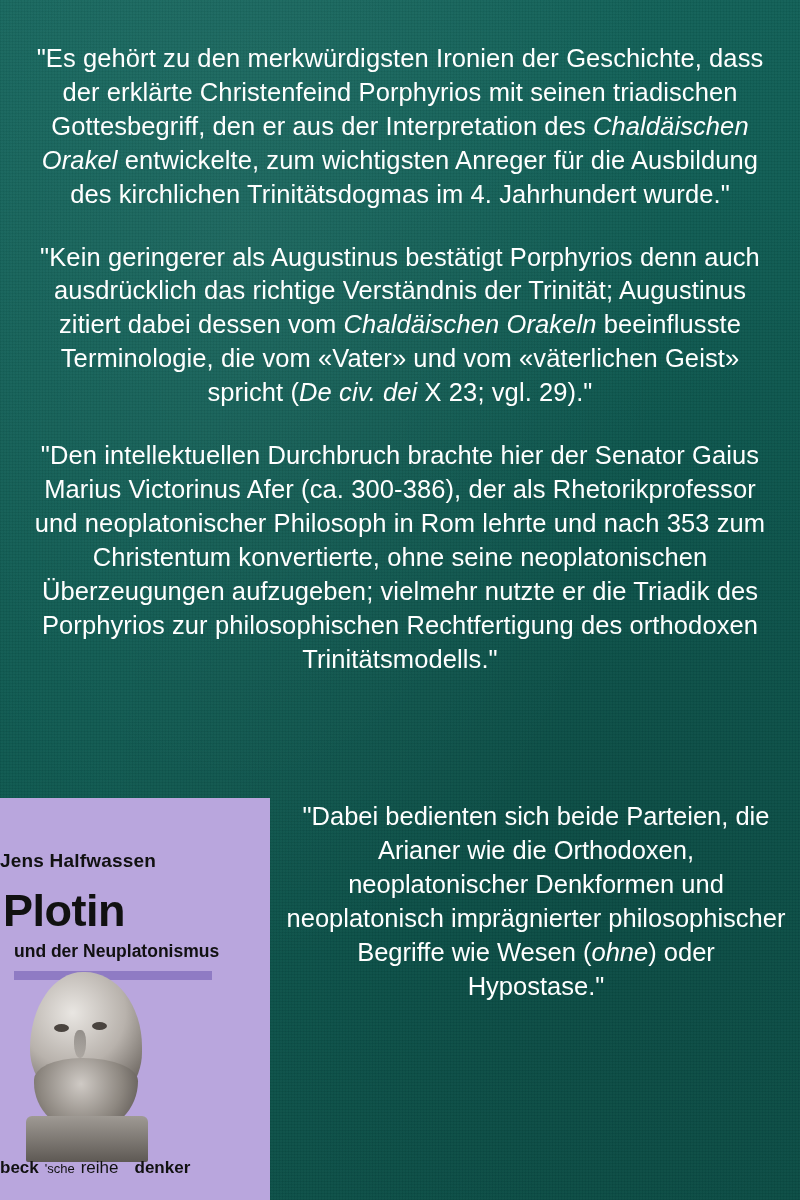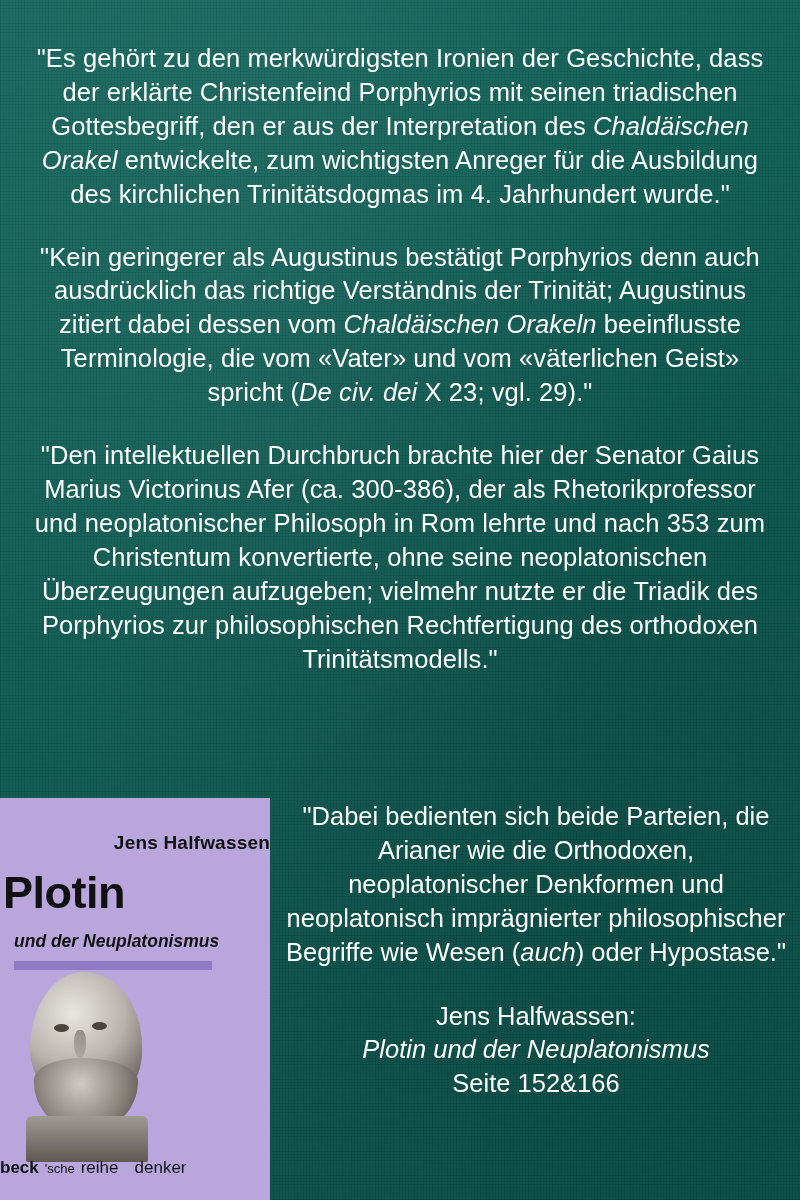--- a/index.html
+++ b/index.html
@@ -63,43 +63,42 @@
   .book-cover {
     position: absolute;
     left: 0;
     top: 798px;
     width: 270px;
     height: 402px;
     background: #b9a6dd;
     overflow: hidden;
   }
   .book-author {
-    margin-top: 34px;
-    text-align: right;
+    margin-top: 52px;
+    text-align: left;
     font-size: 19px;
     font-weight: bold;
     color: #111111;
     letter-spacing: 0.2px;
   }
   .book-title {
     margin-top: 16px;
     padding-left: 3px;
     font-size: 45px;
     font-weight: bold;
     color: #111111;
     line-height: 1;
     letter-spacing: -0.5px;
   }
   .book-subtitle {
-    margin-top: 16px;
+    margin-top: 8px;
     padding-left: 14px;
     font-size: 17.5px;
     font-weight: bold;
     color: #111111;
-    font-style: italic;
   }
   .book-rule {
     margin: 9px 0 0 14px;
     width: 198px;
     height: 9px;
     background: #8f7bc4;
   }
   .bust {
     position: absolute;
     left: 12px;
@@ -168,21 +167,21 @@
   }
   .book-footer .sche {
     font-size: 13px;
     font-weight: normal;
   }
   .book-footer .reihe {
     font-weight: normal;
   }
   .book-footer .denker {
     margin-left: 10px;
-    font-weight: normal;
+    font-weight: bold;
   }
 </style>
 </head>
 <body>
 
 <div class="page">
 
   <div class="quotes">
     <p class="quote">
       <span>"Es gehört zu den merkwürdigsten Ironien der Geschichte, dass der erklärte Christenfeind Porphyrios mit seinen triadischen Gottesbegriff, den er aus der Interpretation des </span><span class="italic">Chaldäischen Orakel</span><span> entwickelte, zum wichtigsten Anreger für die Ausbildung des kirchlichen Trinitätsdogmas im 4. Jahrhundert wurde."</span>
@@ -190,27 +189,22 @@
     <p class="quote">
       <span>"Kein geringerer als Augustinus bestätigt Porphyrios denn auch ausdrücklich das richtige Verständnis der Trinität; Augustinus zitiert dabei dessen vom </span><span class="italic">Chaldäischen Orakeln</span><span> beeinflusste Terminologie, die vom «Vater» und vom «väterlichen Geist» spricht (</span><span class="italic">De civ. dei</span><span> X 23; vgl. 29)."</span>
     </p>
     <p class="quote">
       <span>"Den intellektuellen Durchbruch brachte hier der Senator Gaius Marius Victorinus Afer (ca. 300-386), der als Rhetorikprofessor und neoplatonischer Philosoph in Rom lehrte und nach 353 zum Christentum konvertierte, ohne seine neoplatonischen Überzeugungen aufzugeben; vielmehr nutzte er die Triadik des Porphyrios zur philosophischen Rechtfertigung des orthodoxen Trinitätsmodells."</span>
     </p>
   </div>
 
   <div class="lower-right">
     <p class="quote">
-      <span>"Dabei bedienten sich beide Parteien, die Arianer wie die Orthodoxen, neoplatonischer Denkformen und neoplatonisch imprägnierter philosophischer Begriffe wie Wesen (</span><span class="italic">auch</span><span>) oder Hypostase."</span>
-    </p>
-    <div class="attribution">
-      <div>Jens Halfwassen:</div>
-      <div class="italic">Plotin und der Neuplatonismus</div>
-      <div>Seite 152&amp;166</div>
-    </div>
+      <span>"Dabei bedienten sich beide Parteien, die Arianer wie die Orthodoxen, neoplatonischer Denkformen und neoplatonisch imprägnierter philosophischer Begriffe wie Wesen (</span><span class="italic">ohne</span><span>) oder Hypostase."</span>
+    </p>
   </div>
 
   <div class="book-cover">
     <div class="book-author">Jens Halfwassen</div>
     <div class="book-title">Plotin</div>
     <div class="book-subtitle">und der Neuplatonismus</div>
     <div class="book-rule"></div>
 
     <div class="bust">
       <div class="bust-head"></div>

